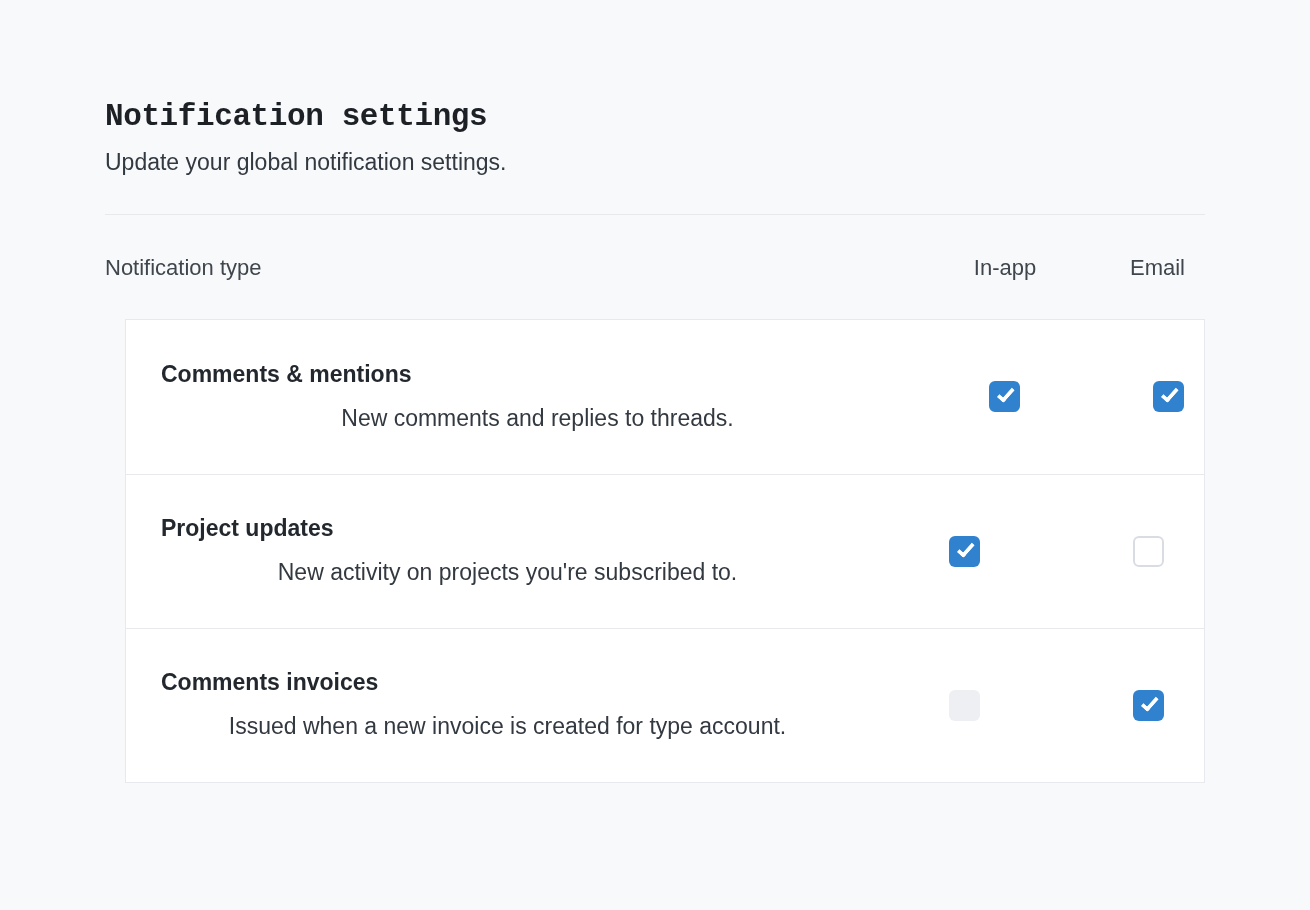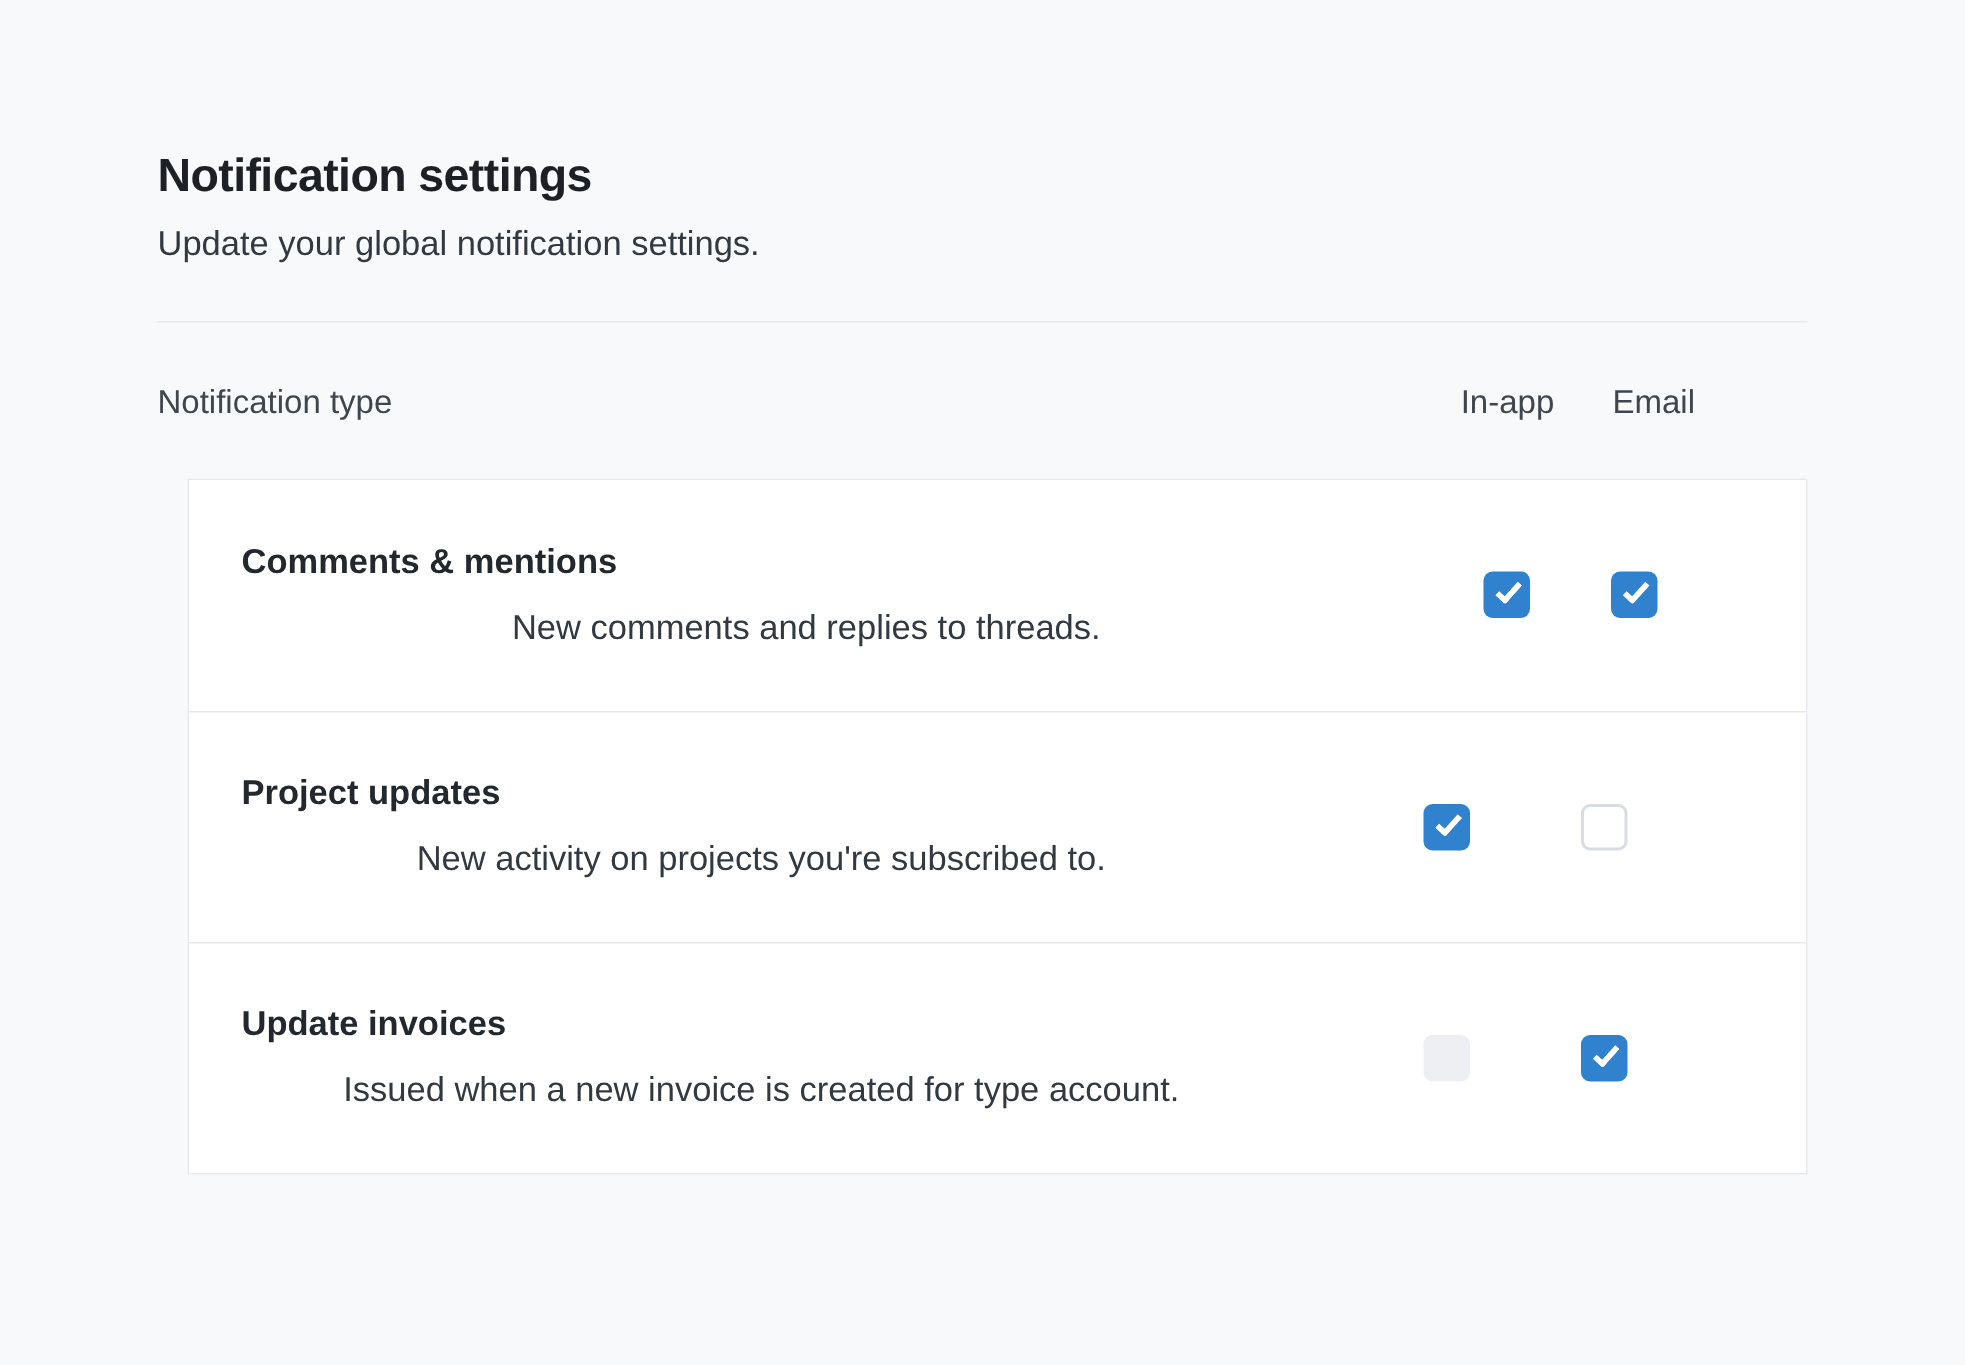--- a/index.html
+++ b/index.html
@@ -18,20 +18,21 @@
     margin: 0 auto;
     padding-top: 98px;
   }
 
   .page-title {
     font-size: 31px;
     font-weight: 700;
     letter-spacing: -0.4px;
     color: var(--heading_text, #1d2126);
     line-height: 1.25;
+    font-family: Liberation Mono, monospace;
   }
 
   .page-subtitle {
     margin-top: 11px;
     font-size: 23px;
     font-weight: 400;
     color: var(--body_text, #343a41);
     line-height: 1.3;
   }
 
@@ -41,21 +42,21 @@
     margin-top: 36px;
   }
 
   
   .grid-cols {
     display: flex;
     align-items: center;
   }
   .col-type { flex: 1 1 auto; min-width: 0; }
   .col-inapp { flex: 0 0 140px; text-align: left; display: flex; justify-content: center; }
-  .col-email { flex: 0 0 110px; text-align: center; display: flex; justify-content: flex-start; }
+  .col-email { flex: 0 0 110px; text-align: center; display: flex; justify-content: flex-end; }
   .col-pad-right { flex: 0 0 20px; }
 
   .table-header {
     margin-top: 38px;
     height: 30px;
   }
   .table-header .header-label {
     font-size: 22px;
     font-weight: 400;
     color: var(--header_text, #40464d);
@@ -182,21 +183,21 @@
       <div class="col-email">
         <span class="checkbox" data-state="unchecked">
           
         </span>
       </div>
       <span class="col-pad-right"></span>
     </div>
 
     <div class="row grid-cols">
       <div class="row-text col-type">
-        <div class="row-title">Update invoices</div>
+        <div class="row-title">Comments invoices</div>
         <div class="row-desc">Issued when a new invoice is created for type account.</div>
       </div>
       <div class="col-inapp">
         <span class="checkbox" data-state="disabled">
           
         </span>
       </div>
       <div class="col-email">
         <span class="checkbox" data-state="checked">
           <span class="check-icon"></span>

